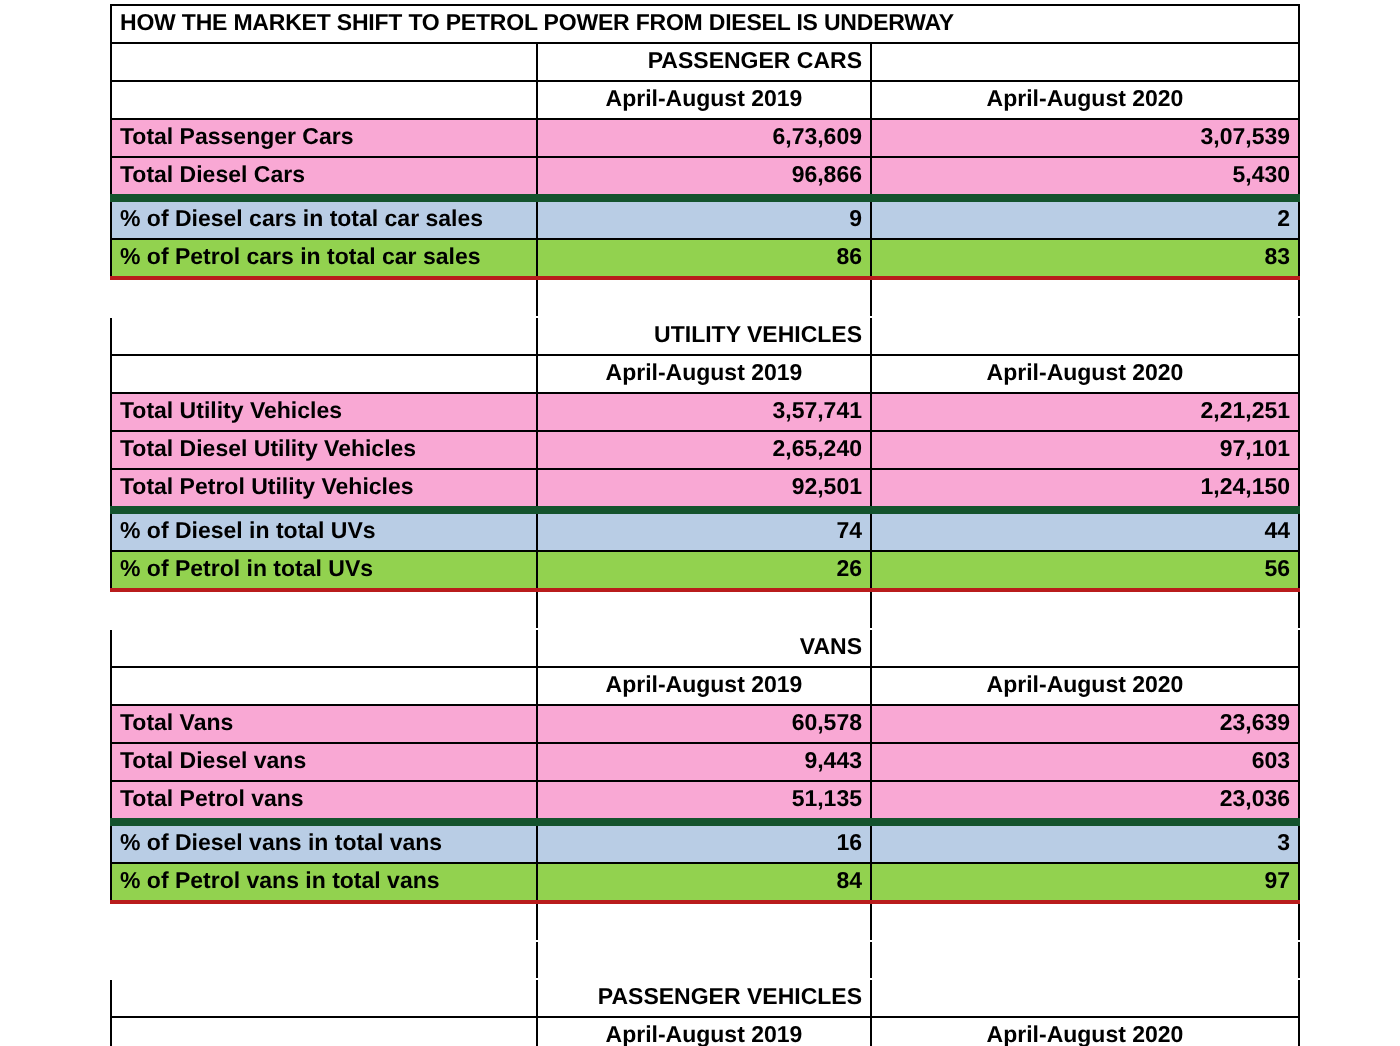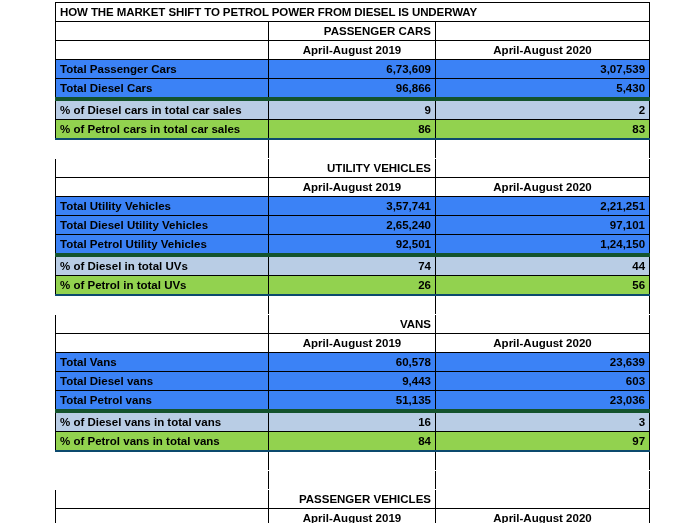--- a/index.html
+++ b/index.html
@@ -92,25 +92,25 @@
     border-left: 1px solid #ffffff;
     border-top: 1px solid #ffffff;
     border-bottom: 1px solid #000000;
     border-right: 1px solid #000000;
   }
 
   
   td.label { text-align: left; }
   td.value { text-align: right; }
 
-  tr.row-plain td { background: #3b82f6; margin-left: 24px; }
+  tr.row-plain td { background: #f9a8d4; margin-left: 24px; }
   tr.row-blue  td { background: #b9cde5; }
   tr.row-green td { background: #92d24f; }
 
-  tr.row-green td { border-bottom: 2px solid #0c4a6e; }
+  tr.row-green td { border-bottom: 2px solid #b91c1c; }
   tr.row-blue td { border-top: 4px solid #14532d; }
 
   
   tr.spacer td {
     background: #ffffff;
     border-left: 1px solid #ffffff;
     border-right: 1px solid #000000;
     border-top: 1px solid #ffffff;
     border-bottom: 1px solid #ffffff;
     color: transparent;

